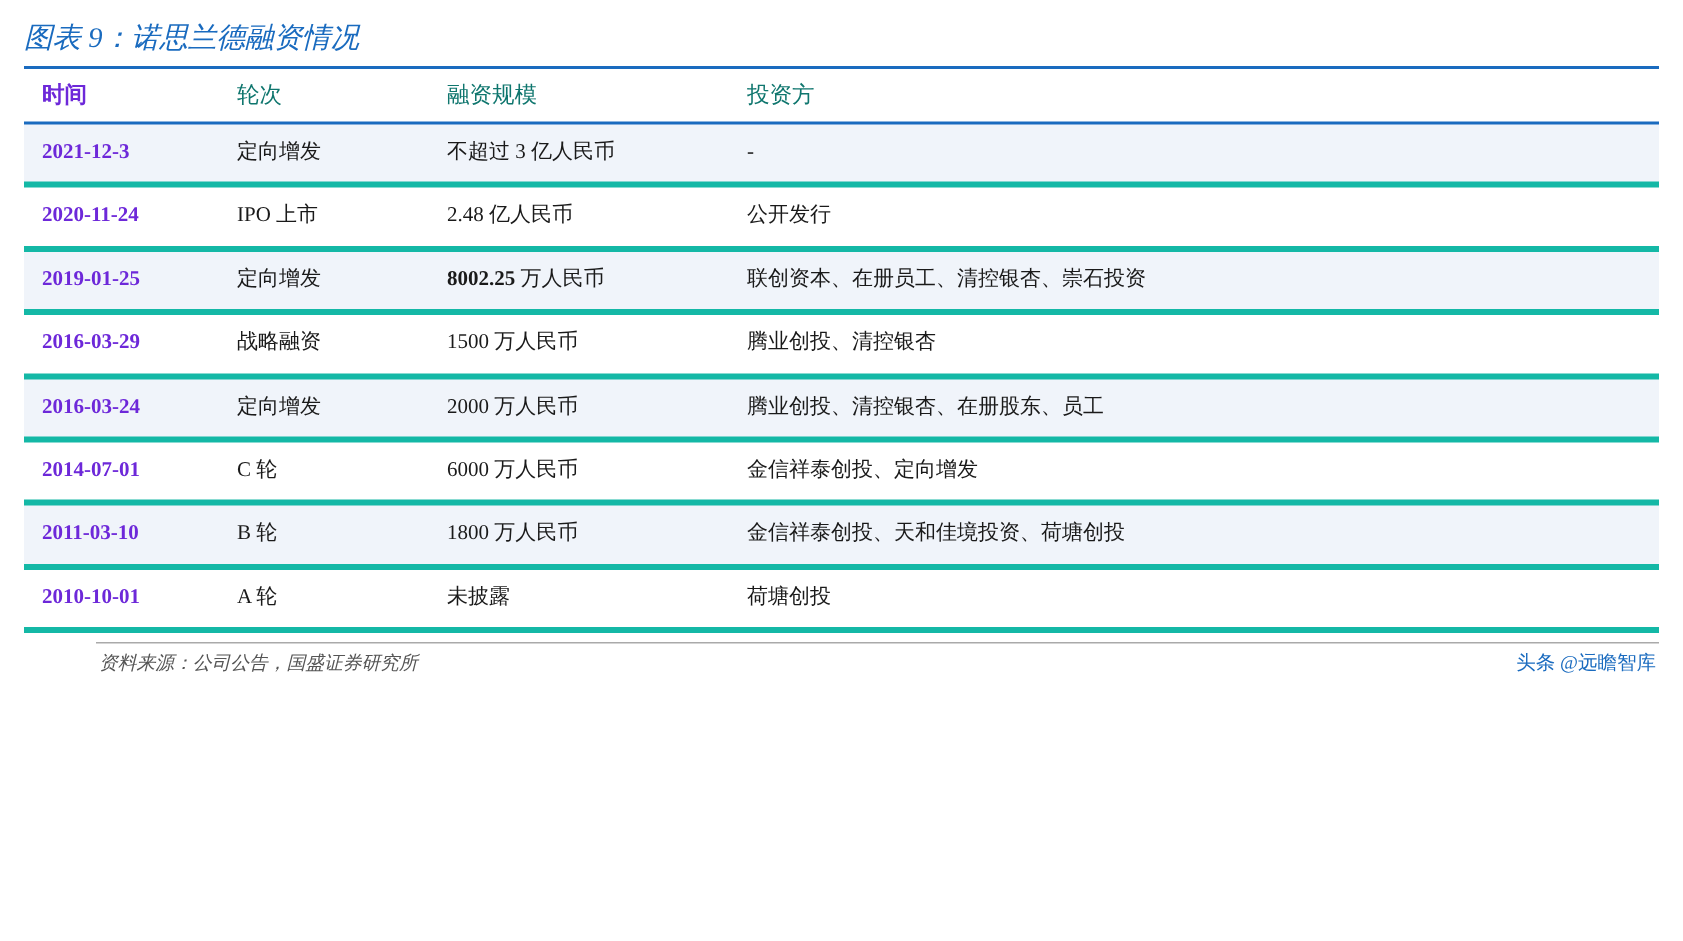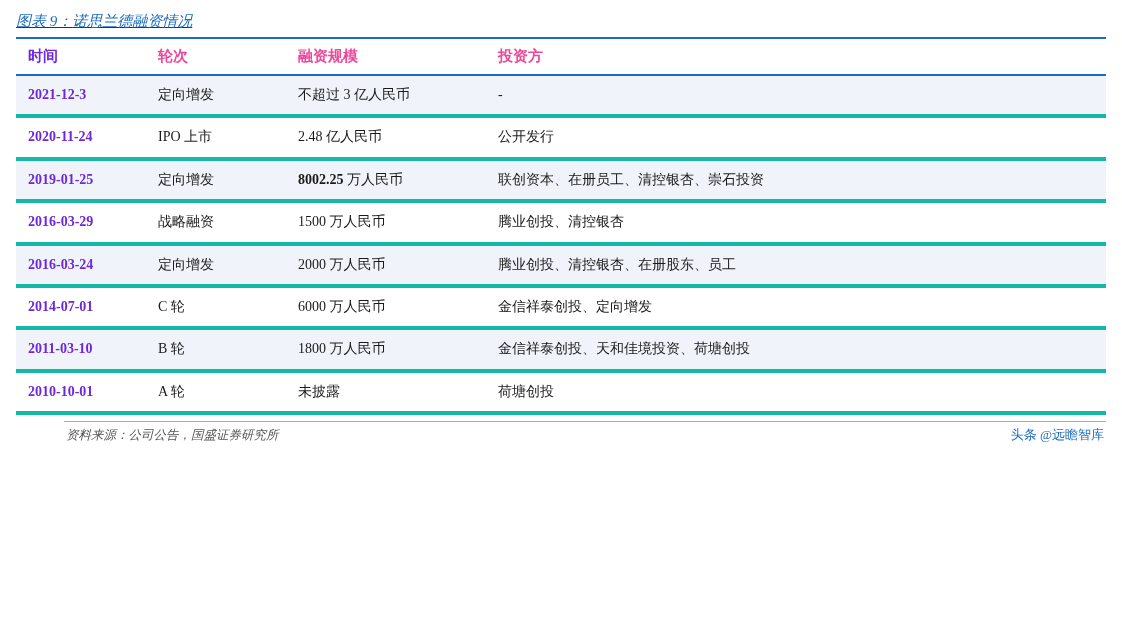--- a/index.html
+++ b/index.html
@@ -13,25 +13,24 @@
       font-family: "SimSun", "宋体", "Microsoft YaHei", "微软雅黑", serif;
       font-size: 14px;
       color: #1a1a1a;
       width: 1122px;
       min-height: 627px;
       padding: 12px 16px;
     }
 
     .table-title {
       font-style: italic;
-      font-size: 15px;
+      font-size: 19px;
       color: #333;
       margin-bottom: 6px;
       font-family: "SimSun", "宋体", serif;
-      text-decoration: underline;
     }
 
     .table-title span {
       color: #1a6bbf;
     }
 
     .top-border {
       border-top: 2px solid #1a6bbf;
       margin-bottom: 0;
     }
@@ -42,23 +41,23 @@
       font-size: 14px;
     }
 
     thead tr {
       border-bottom: 2px solid #1a6bbf;
     }
 
     thead th {
       text-align: left;
       padding: 8px 12px;
-      font-weight: bold;
+      font-weight: normal;
       font-size: 15px;
-      color: #ec4899;
+      color: #0f766e;
       background: #ffffff;
     }
 
     tbody tr {
       border-bottom: 4px solid #14b8a6;
     }
 
     tbody tr:nth-child(odd) {
       background-color: #f0f4fa;
     }

